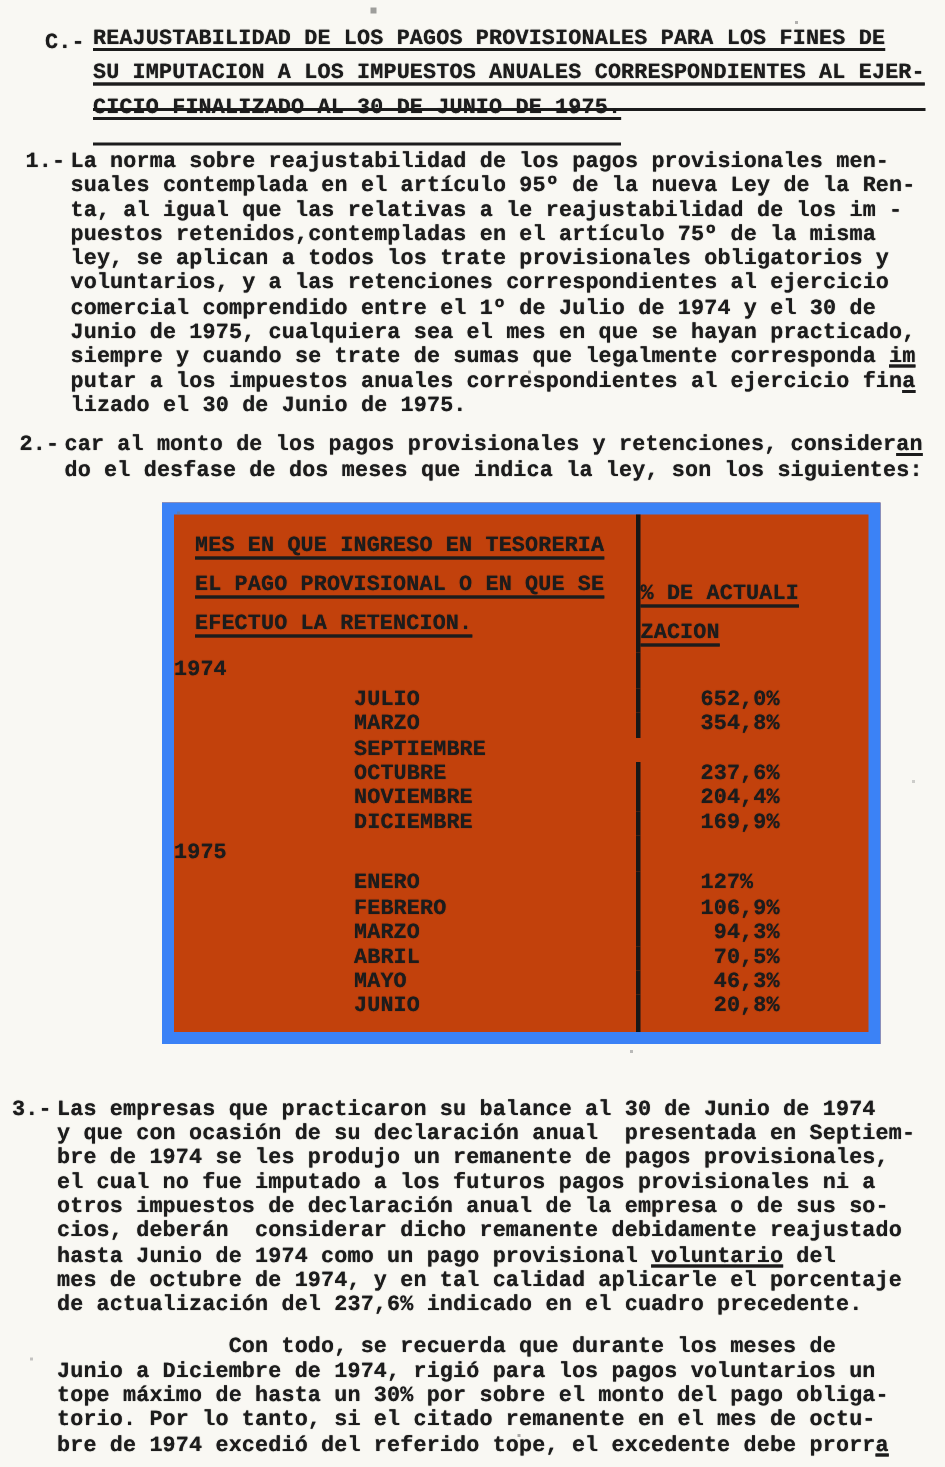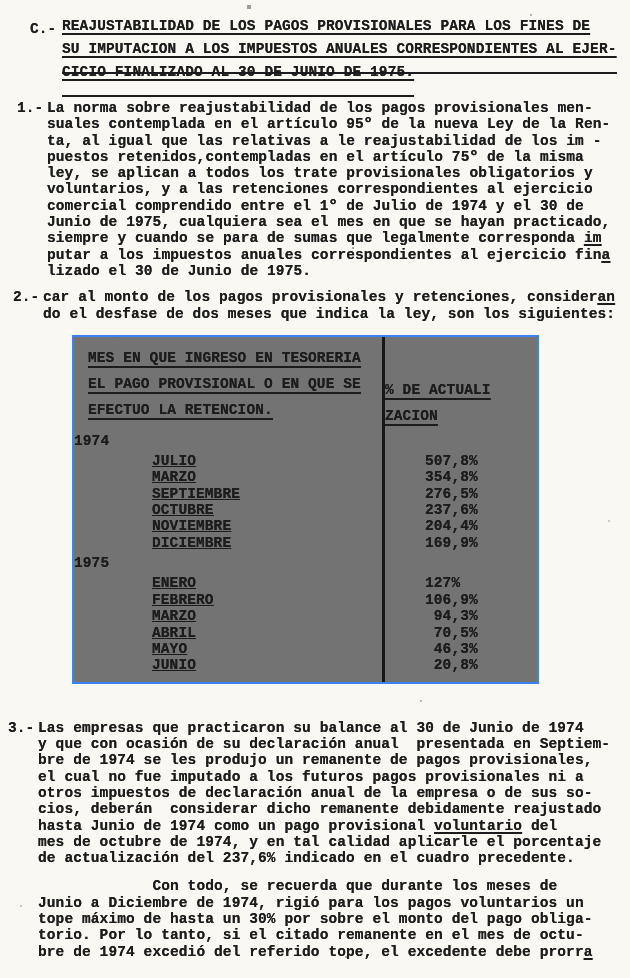--- a/index.html
+++ b/index.html
@@ -37,32 +37,32 @@
   
   .para{display:flex;}
   .para .num{width:30px;flex:0 0 30px;line-height:16.3px;white-space:pre;}
   .para .plines{flex:1;}
   #p1{margin-left:17px;margin-top:13px;}
   #p2{margin-left:13px;margin-top:10px;}
   #p3{margin-left:8px;margin-top:36px;}
   #p4{margin-left:8px;margin-top:12px;}
 
   
-  .tbl{margin-left:72px;margin-top:13px;width:463px;border:2px solid #3b82f6;box-sizing:content-box;background:#737373;}
+  .tbl{margin-left:108px;margin-top:13px;width:463px;border:8px solid #3b82f6;box-sizing:content-box;background:#c2410c;}
   .trow{display:grid;grid-template-columns:308px 1fr;}
   .trow .c2{border-left:3px solid #171717;}
   .thead .c1{padding:8px 0 6px 14px;}
   .thead .c1 .hl{line-height:26px;white-space:pre;}
   .thead .c1 .hl span, .thead .c2 .hl span{
     text-decoration:underline;text-decoration-thickness:2px;text-underline-offset:4px;}
   .thead .c1 .hl.center{text-align:left;padding-right:14px;}
   .thead .c2{padding-top:40px;}
   .thead .c2 .hl{line-height:26px;}
   .yr .c1{text-align:left;line-height:20px;padding:2px 40px 2px 0;}
-  .mr .c1{padding-left:78px;line-height:16.4px;white-space:pre;text-decoration:underline;}
+  .mr .c1{padding-left:120px;line-height:16.4px;white-space:pre;}
   .mr .c2{padding-left:40px;line-height:16.4px;white-space:pre;}
   .grp-end{height:8px;}
 </style>
 </head>
 <body>
 
 <div class="page">
   <div class="speckles"></div>
 
   <div class="heading">
@@ -78,21 +78,21 @@
     <div class="num">1.-</div>
     <div class="plines">
         <div class="line"><span>La norma sobre reajustabilidad de los pagos provisionales men-</span></div>
         <div class="line"><span>suales contemplada en el artículo 95º de la nueva Ley de la Ren-</span></div>
         <div class="line"><span>ta, al igual que las relativas a le reajustabilidad de los im -</span></div>
         <div class="line"><span>puestos retenidos,contempladas en el artículo 75º de la misma</span></div>
         <div class="line"><span>ley, se aplican a todos los trate provisionales obligatorios y</span></div>
         <div class="line"><span>voluntarios, y a las retenciones correspondientes al ejercicio</span></div>
         <div class="line"><span>comercial comprendido entre el 1º de Julio de 1974 y el 30 de</span></div>
         <div class="line"><span>Junio de 1975, cualquiera sea el mes en que se hayan practicado,</span></div>
-        <div class="line"><span>siempre y cuando se para de sumas que legalmente corresponda </span><span class="u">im</span></div>
+        <div class="line"><span>siempre y cuando se trate de sumas que legalmente corresponda </span><span class="u">im</span></div>
         <div class="line"><span>putar a los impuestos anuales correspondientes al ejercicio fin</span><span class="u">a</span></div>
         <div class="line"><span>lizado el 30 de Junio de 1975.</span></div>
       </div>
   </div>
 
   <div class="para" id="p2">
     <div class="num">2.-</div>
     <div class="plines">
         <div class="line"><span>car al monto de los pagos provisionales y retenciones, consider</span><span class="u">an</span></div>
         <div class="line"><span>do el desfase de dos meses que indica la ley, son los siguientes:</span></div>
@@ -111,29 +111,28 @@
           <div class="hl"><span>ZACION</span></div>
         </div>
     </div>
     <div id="tbl-body">
         <div class="trow yr">
           <div class="c1">1974</div>
           <div class="c2"></div>
         </div>
         <div class="trow mr">
           <div class="c1">JULIO</div>
-          <div class="c2">507,8%</div>
+          <div class="c2">652,0%</div>
         </div>
         <div class="trow mr">
           <div class="c1">MARZO</div>
           <div class="c2">354,8%</div>
         </div>
         <div class="trow mr">
           <div class="c1">SEPTIEMBRE</div>
-          <div class="c2">276,5%</div>
         </div>
         <div class="trow mr">
           <div class="c1">OCTUBRE</div>
           <div class="c2">237,6%</div>
         </div>
         <div class="trow mr">
           <div class="c1">NOVIEMBRE</div>
           <div class="c2">204,4%</div>
         </div>
         <div class="trow mr">

